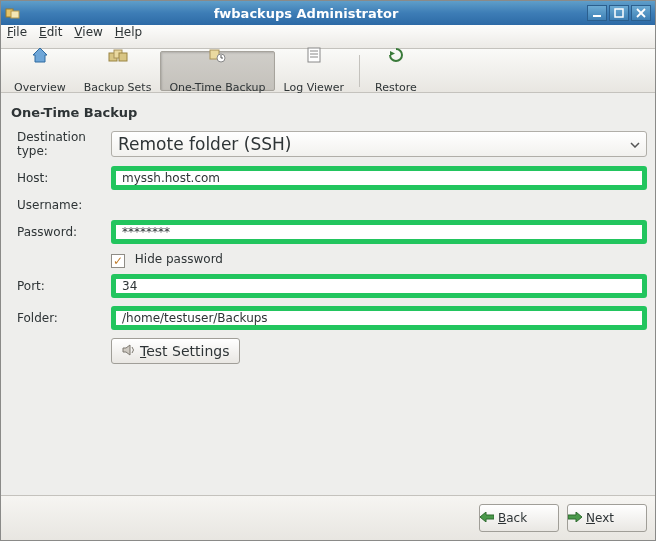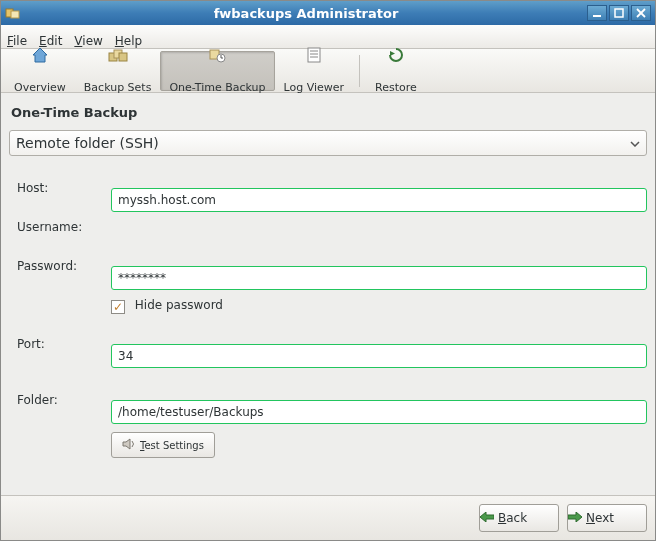--- a/index.html
+++ b/index.html
@@ -41,21 +41,21 @@
     margin-left: 2px;
     display:flex; align-items:center; justify-content:center;
     color:#fff;
     font-size:11px;
   }
   
   .menubar {
     height: 24px;
     background: linear-gradient(to bottom,#fdfdfc,#eceae6);
     border-bottom: 1px solid #c4c2bd;
-    display:flex; align-items:flex-end;
+    display:flex; align-items:flex-start;
     padding: 0 6px;
     gap: 12px;
   }
   .menubar .menu { font-size:12px; }
   .menubar .menu u { text-decoration: underline; }
   
   .toolbar {
     height: 44px;
     background: linear-gradient(to bottom,#fafaf8,#e8e6e1);
     border-bottom: 1px solid #c4c2bd;
@@ -106,38 +106,37 @@
     font-size: 12px;
   }
   .formrow .field { flex:1; }
   .combo {
     height: 26px;
     background: linear-gradient(to bottom,#ffffff,#f2f1ee);
     border: 1px solid #b0aea8;
     border-radius: 3px;
     display:flex; align-items:center;
     padding: 0 6px;
-    font-size:14px;
+    font-size:17px;
   }
   .combo .arrow {
     margin-left:auto;
     font-size:10px;
     color:#555;
   }
   .tinput {
     height: 24px;
     width: 100%;
     background: #ffffff;
-    border: 1px solid #22c55e;
+    border: 5px solid #22c55e;
     border-radius: 3px;
     padding: 0 6px;
     font-size:12px;
     display:flex; align-items:center;
     color:#2e3436;
-    margin-top:24px;
   }
   .checkbox {
     width: 14px; height: 14px;
     border: 1px solid #8e8c86;
     background: #fff;
     display:inline-flex; align-items:center; justify-content:center;
     margin-right:6px;
     position:relative; top:2px;
   }
   .checkbox.checked::after {
@@ -146,21 +145,21 @@
     font-size:12px;
     font-weight:bold;
     line-height:10px;
   }
   .btn {
     height: 26px;
     background: linear-gradient(to bottom,#ffffff,#e9e7e3);
     border: 1px solid #a09e98;
     border-radius: 3px;
     padding: 0 10px;
-    font-size:10px;
+    font-size:14px;
     display:inline-flex; align-items:center; gap:4px;
   }
   .bottombar {
     display:flex;
     justify-content:flex-end;
     gap:8px;
     padding: 8px;
     border-top: 1px solid #c4c2bd;
     background: linear-gradient(to bottom,#f6f5f2,#e8e6e1);
   }
@@ -266,20 +265,21 @@
         </svg>
       </span>
       <span>Restore</span>
     </div>
   </div>
 
   <div class="content">
     <h2>One-Time Backup</h2>
 
     <div class="formrow">
+      <div class="lbl">Destination type:</div>
       <div class="field">
         <div class="combo">
           <span>Remote folder (SSH)</span>
           <span class="arrow">
             <svg width="10" height="6" viewBox="0 0 10 6">
                 <polyline points="1,1 5,5 9,1" fill="none" stroke="#555" stroke-width="1.5"></polyline>
               </svg>
           </span>
         </div>
       </div>

